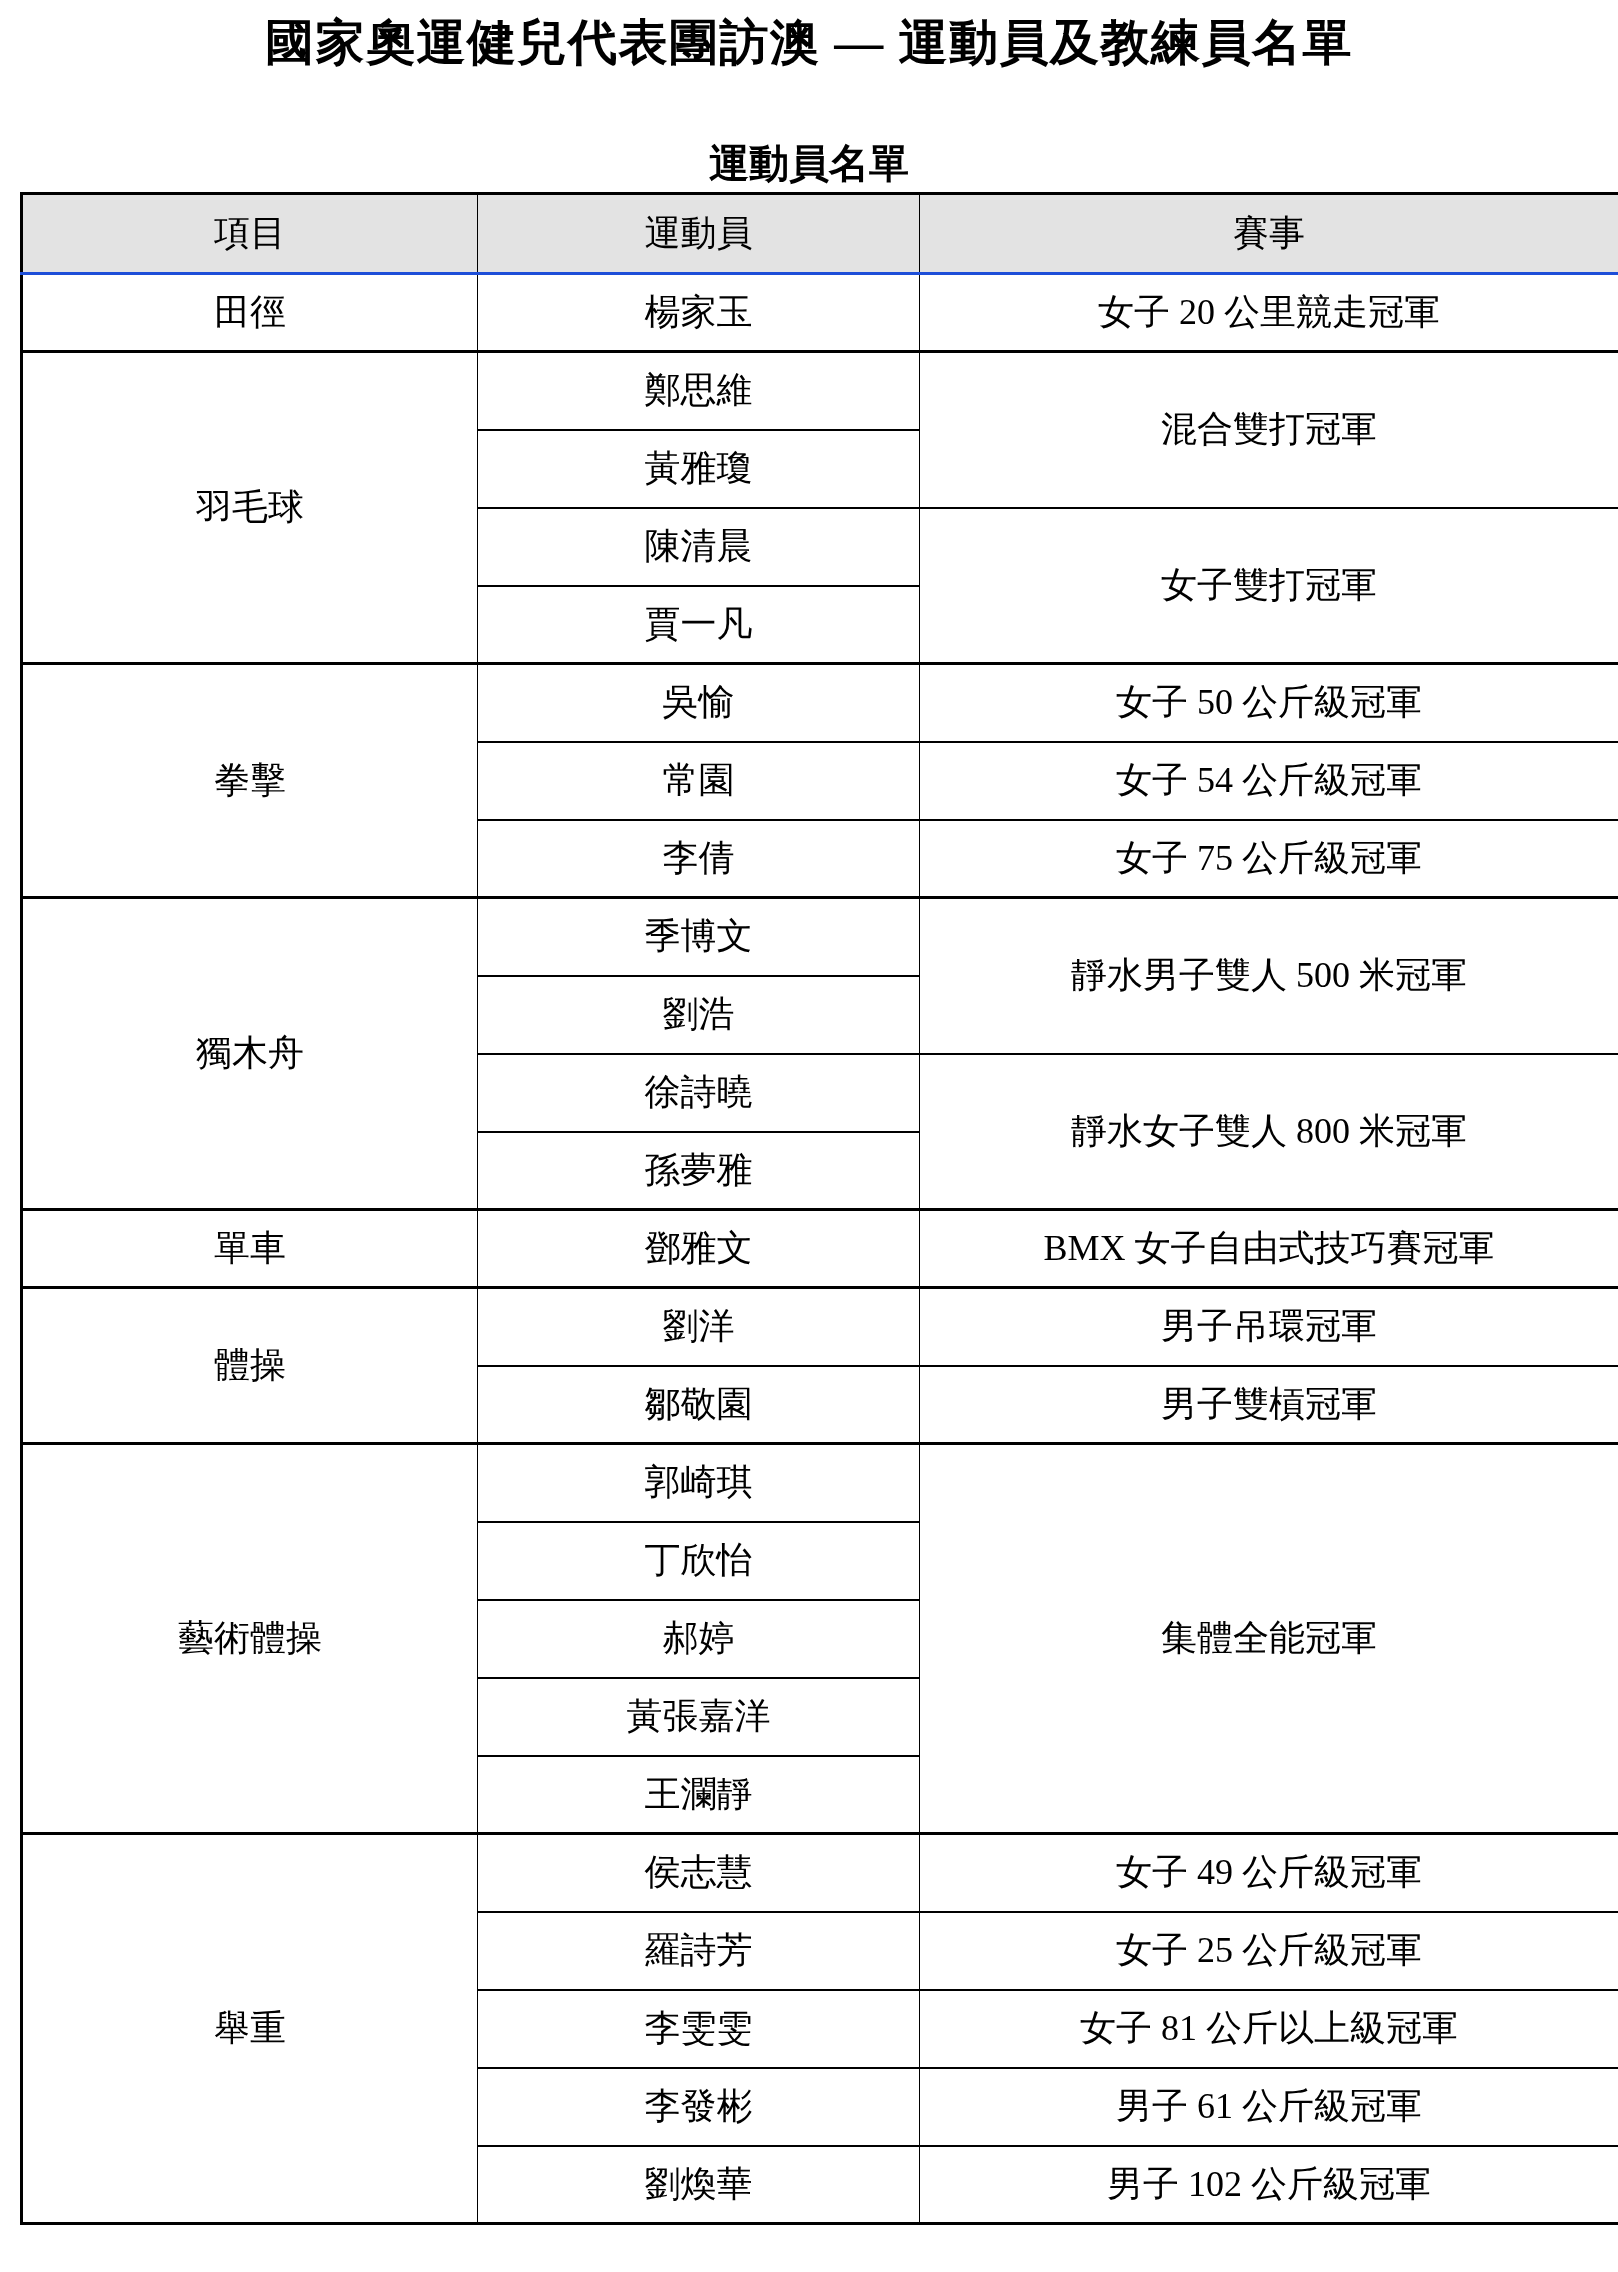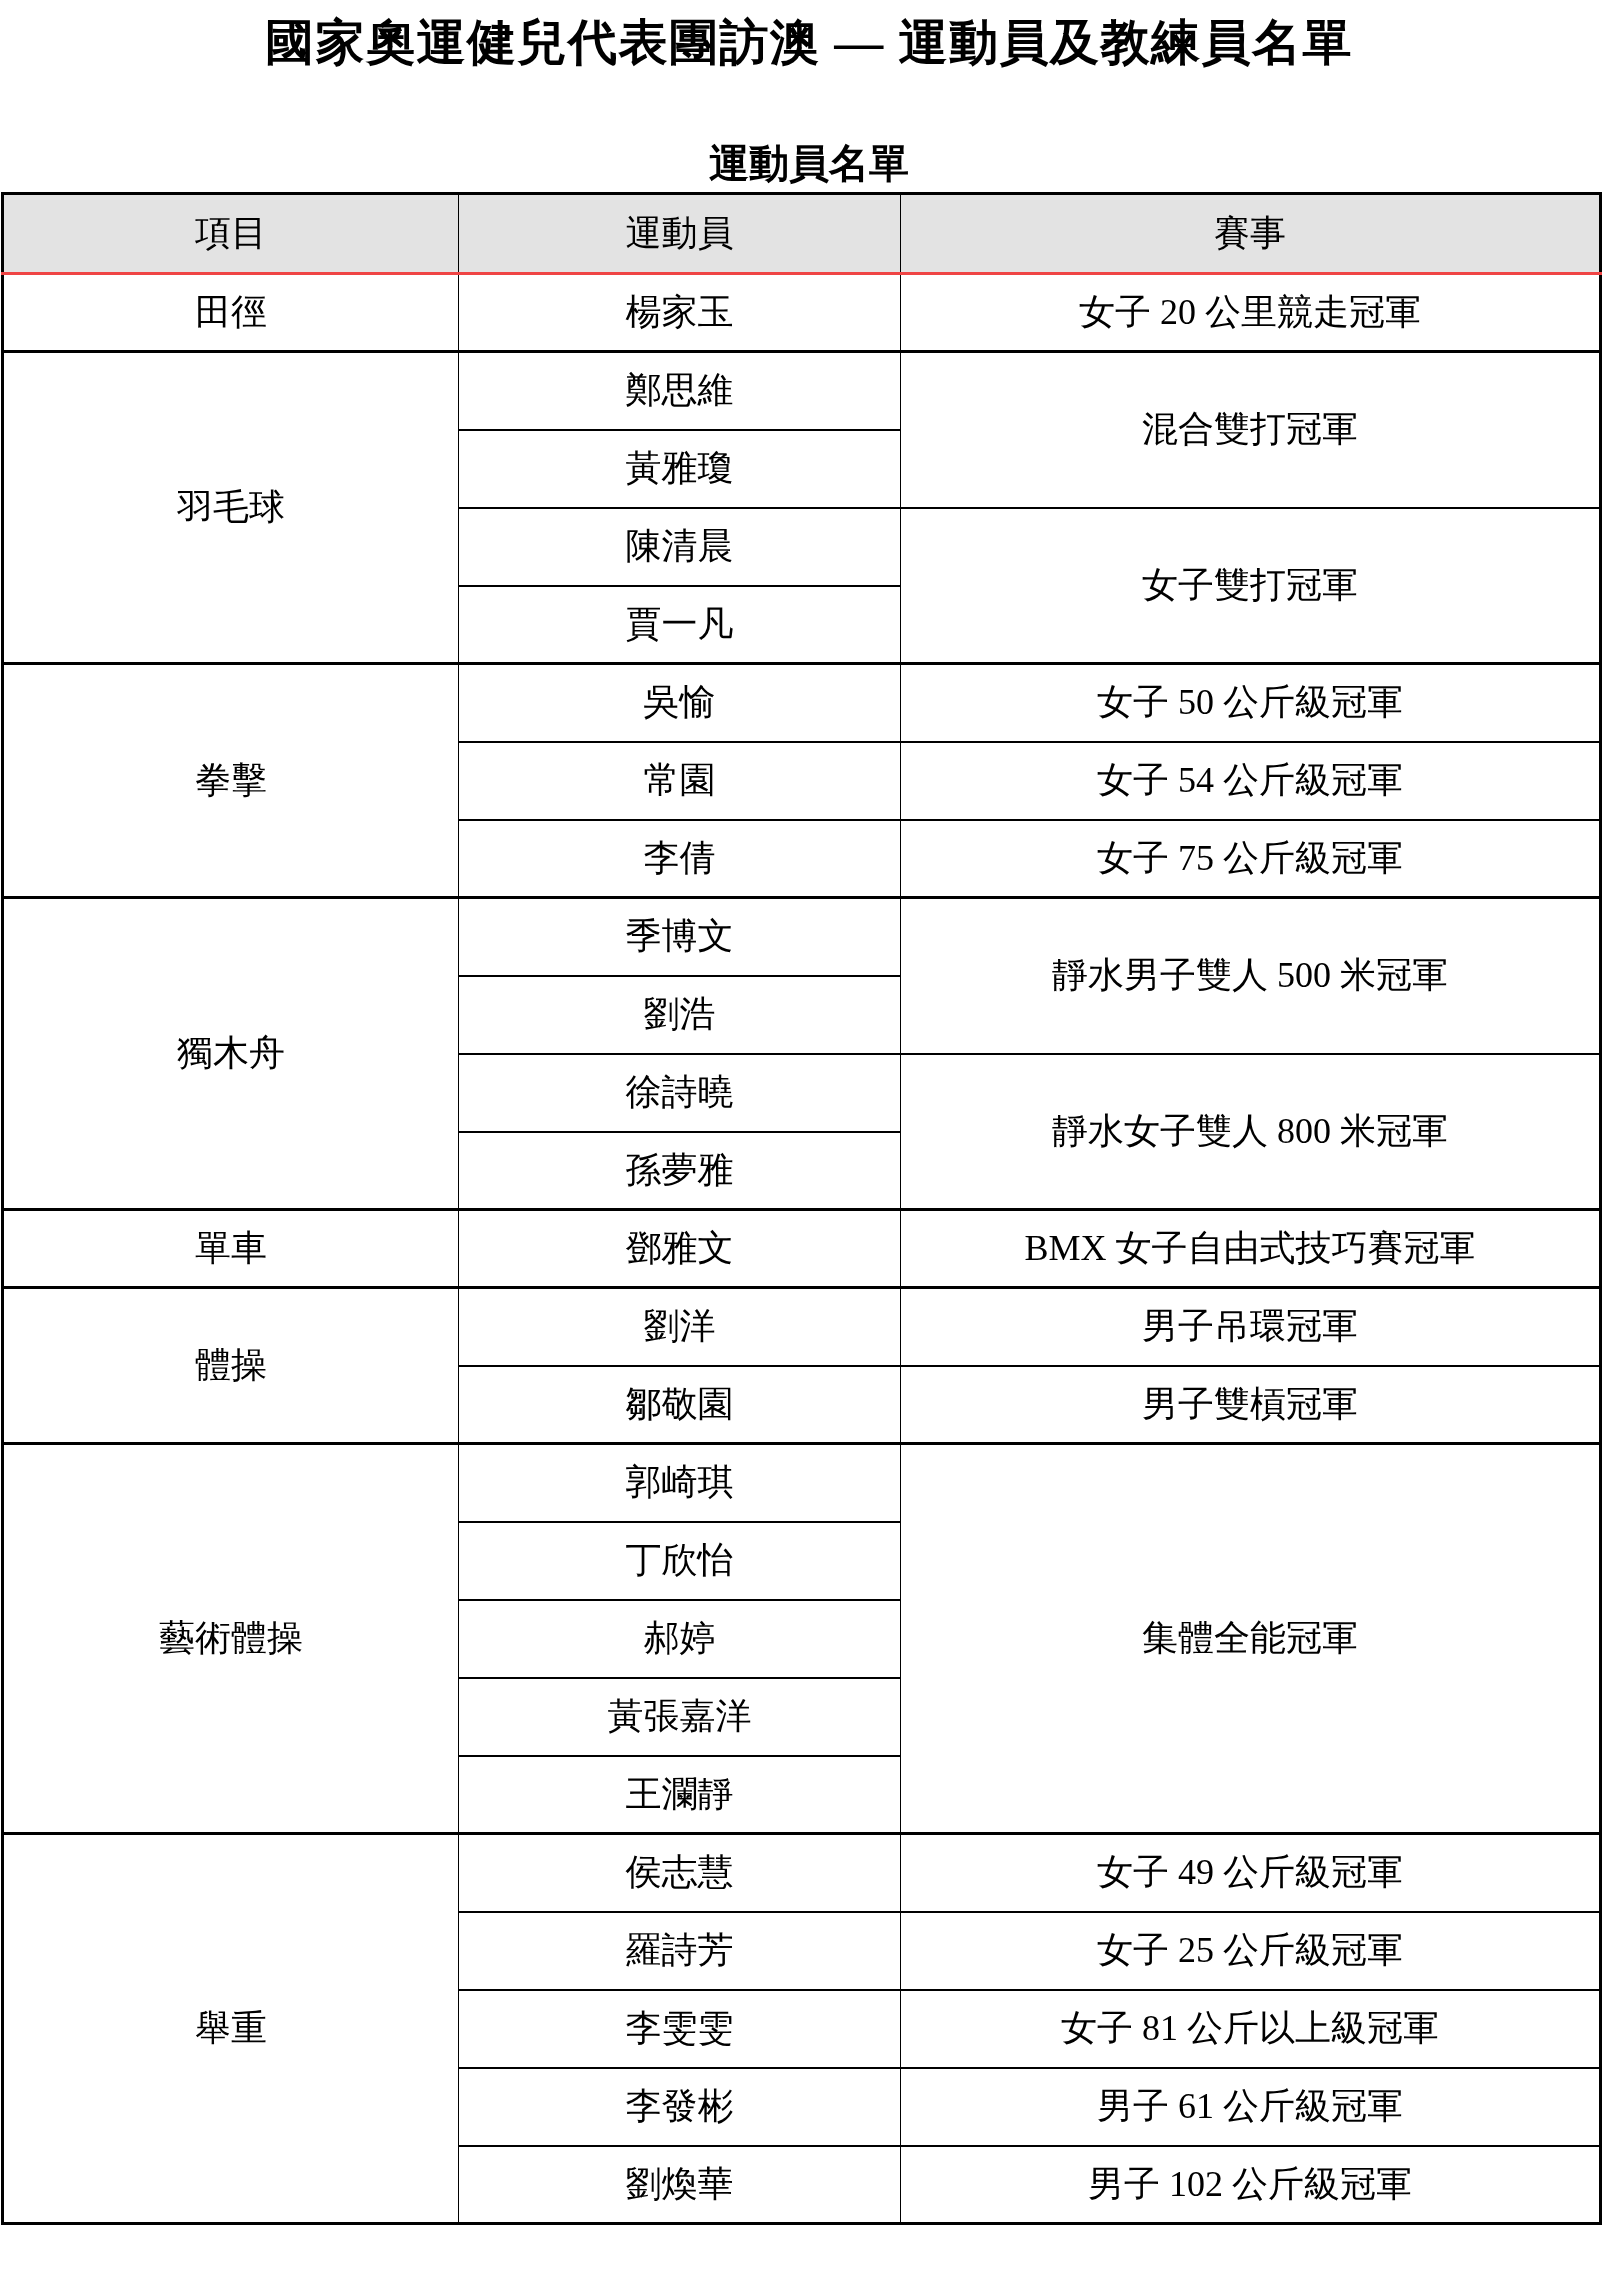--- a/index.html
+++ b/index.html
@@ -9,21 +9,21 @@
   }
   .page {
     position: relative;
     width: 1618px;
     height: 2273px;
     background: #ffffff;
     overflow: hidden;
     font-family: "Liberation Serif", "DejaVu Serif", serif;
     color: #000000;
     box-sizing: border-box;
-    padding: 0 1px;
+    padding: 0 20px;
   }
   .doc-title {
     margin: 10.4px 0 0 0;
     text-align: center;
     font-size: 49px;
     font-weight: bold;
     letter-spacing: 1.5px;
     line-height: 1.35;
   }
   .section-heading {
@@ -52,21 +52,21 @@
     font-weight: normal;
     text-align: center;
     vertical-align: middle;
     padding: 0;
     overflow: hidden;
   }
   table.roster thead tr { height: 80px; }
   table.roster tbody tr { height: 78px; }
   table.roster thead th {
     background: #e3e3e3;
-    border-bottom: 3px solid #ef4444;
+    border-bottom: 3px solid #1d4ed8;
   }
   table.roster tbody tr.group-start td {
     border-top: 3px solid #000000;
     font-family: Liberation Serif, serif;
   }
   td.event {
     text-align: left;
     padding-left: 36px;
   }
 </style>

